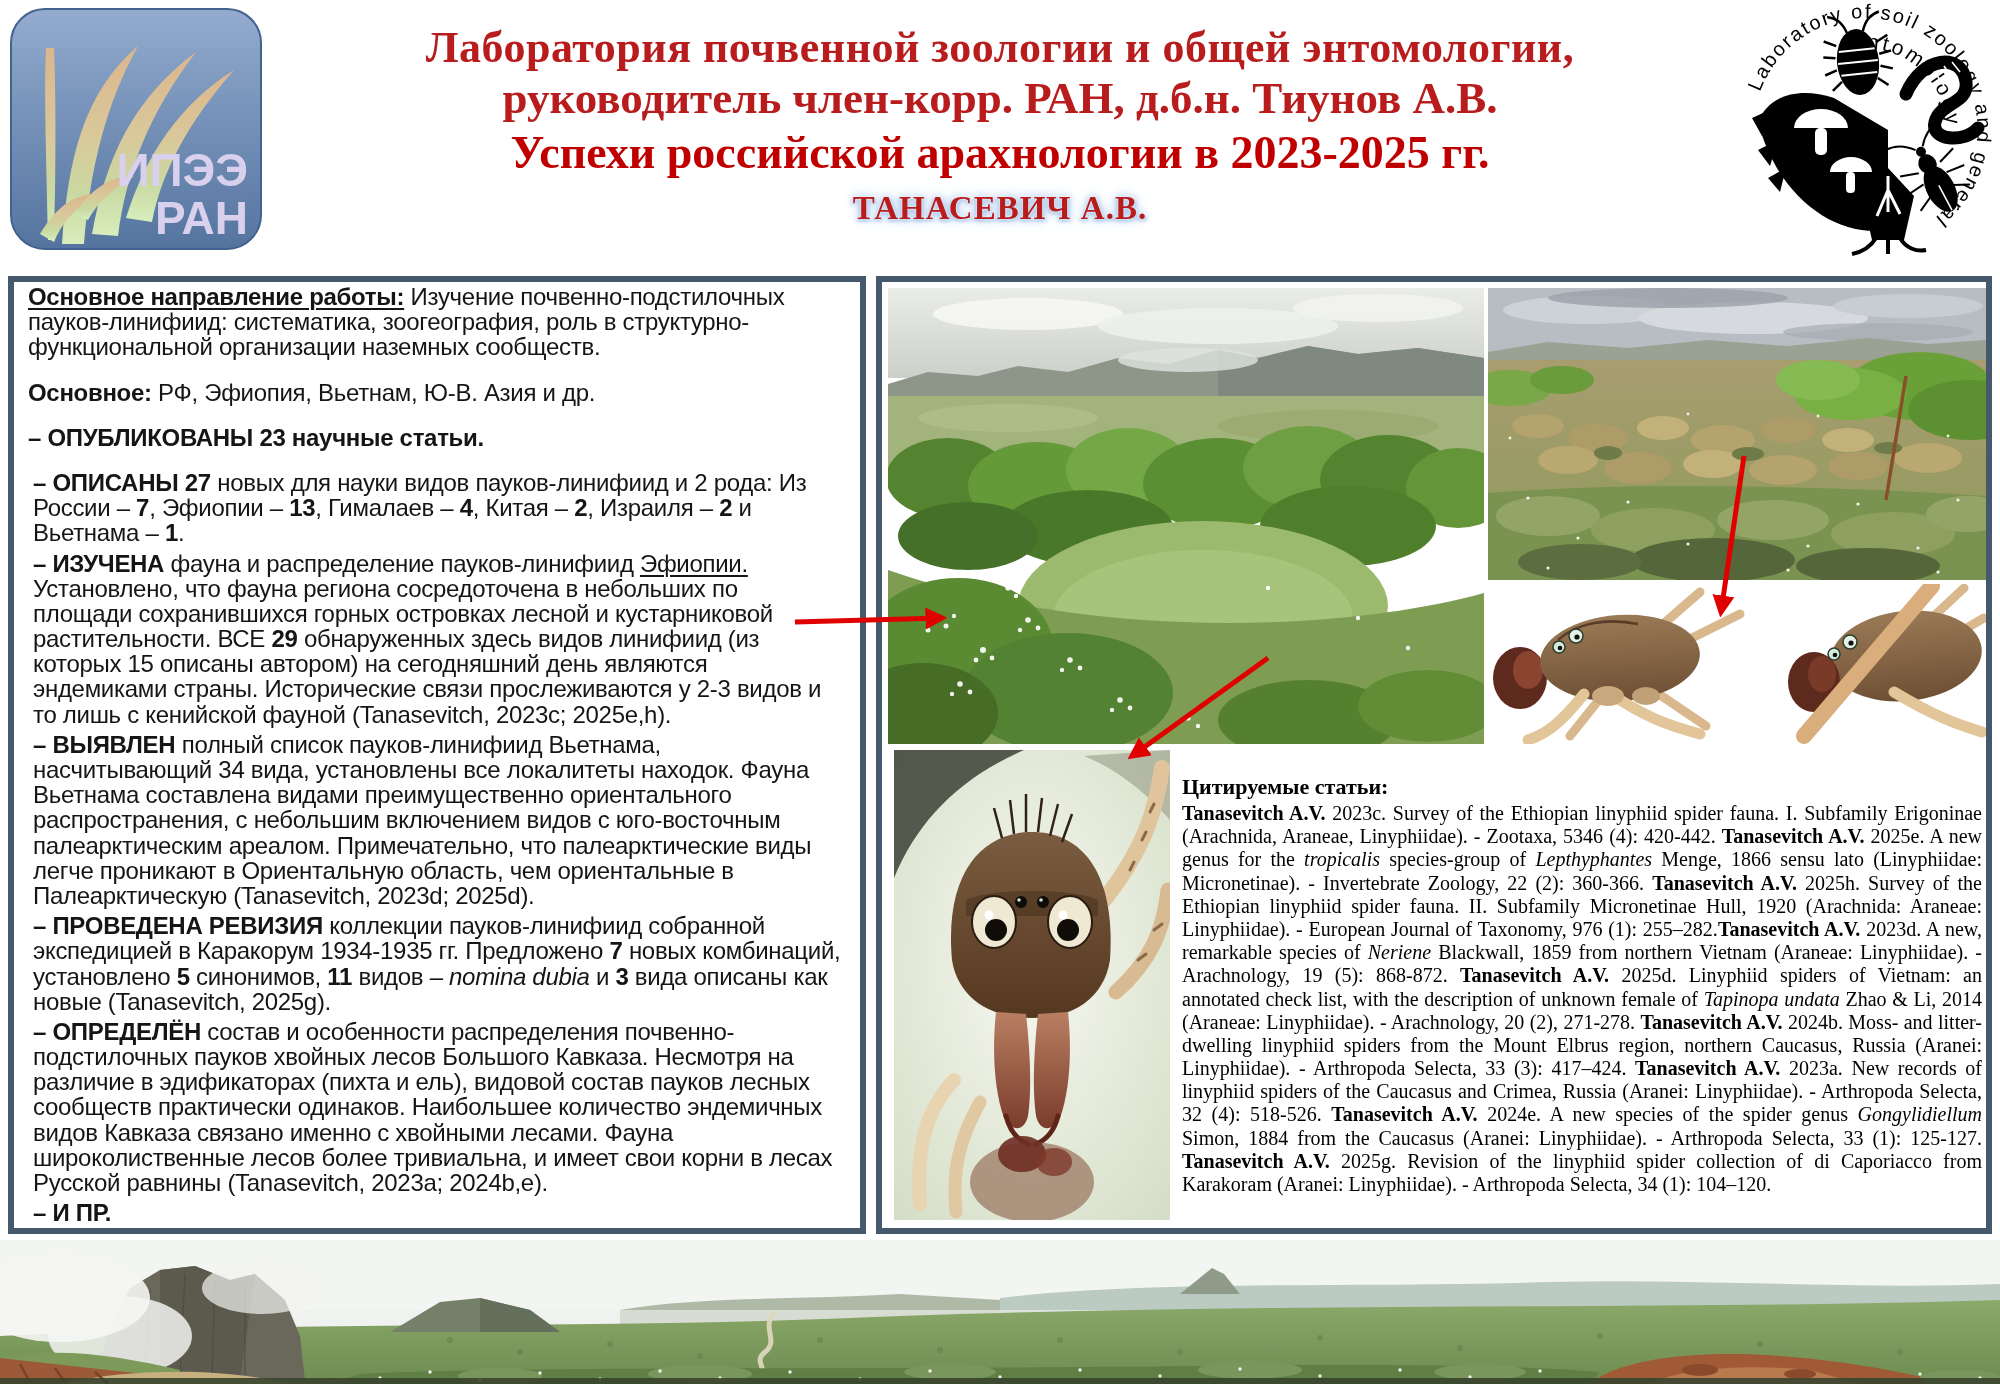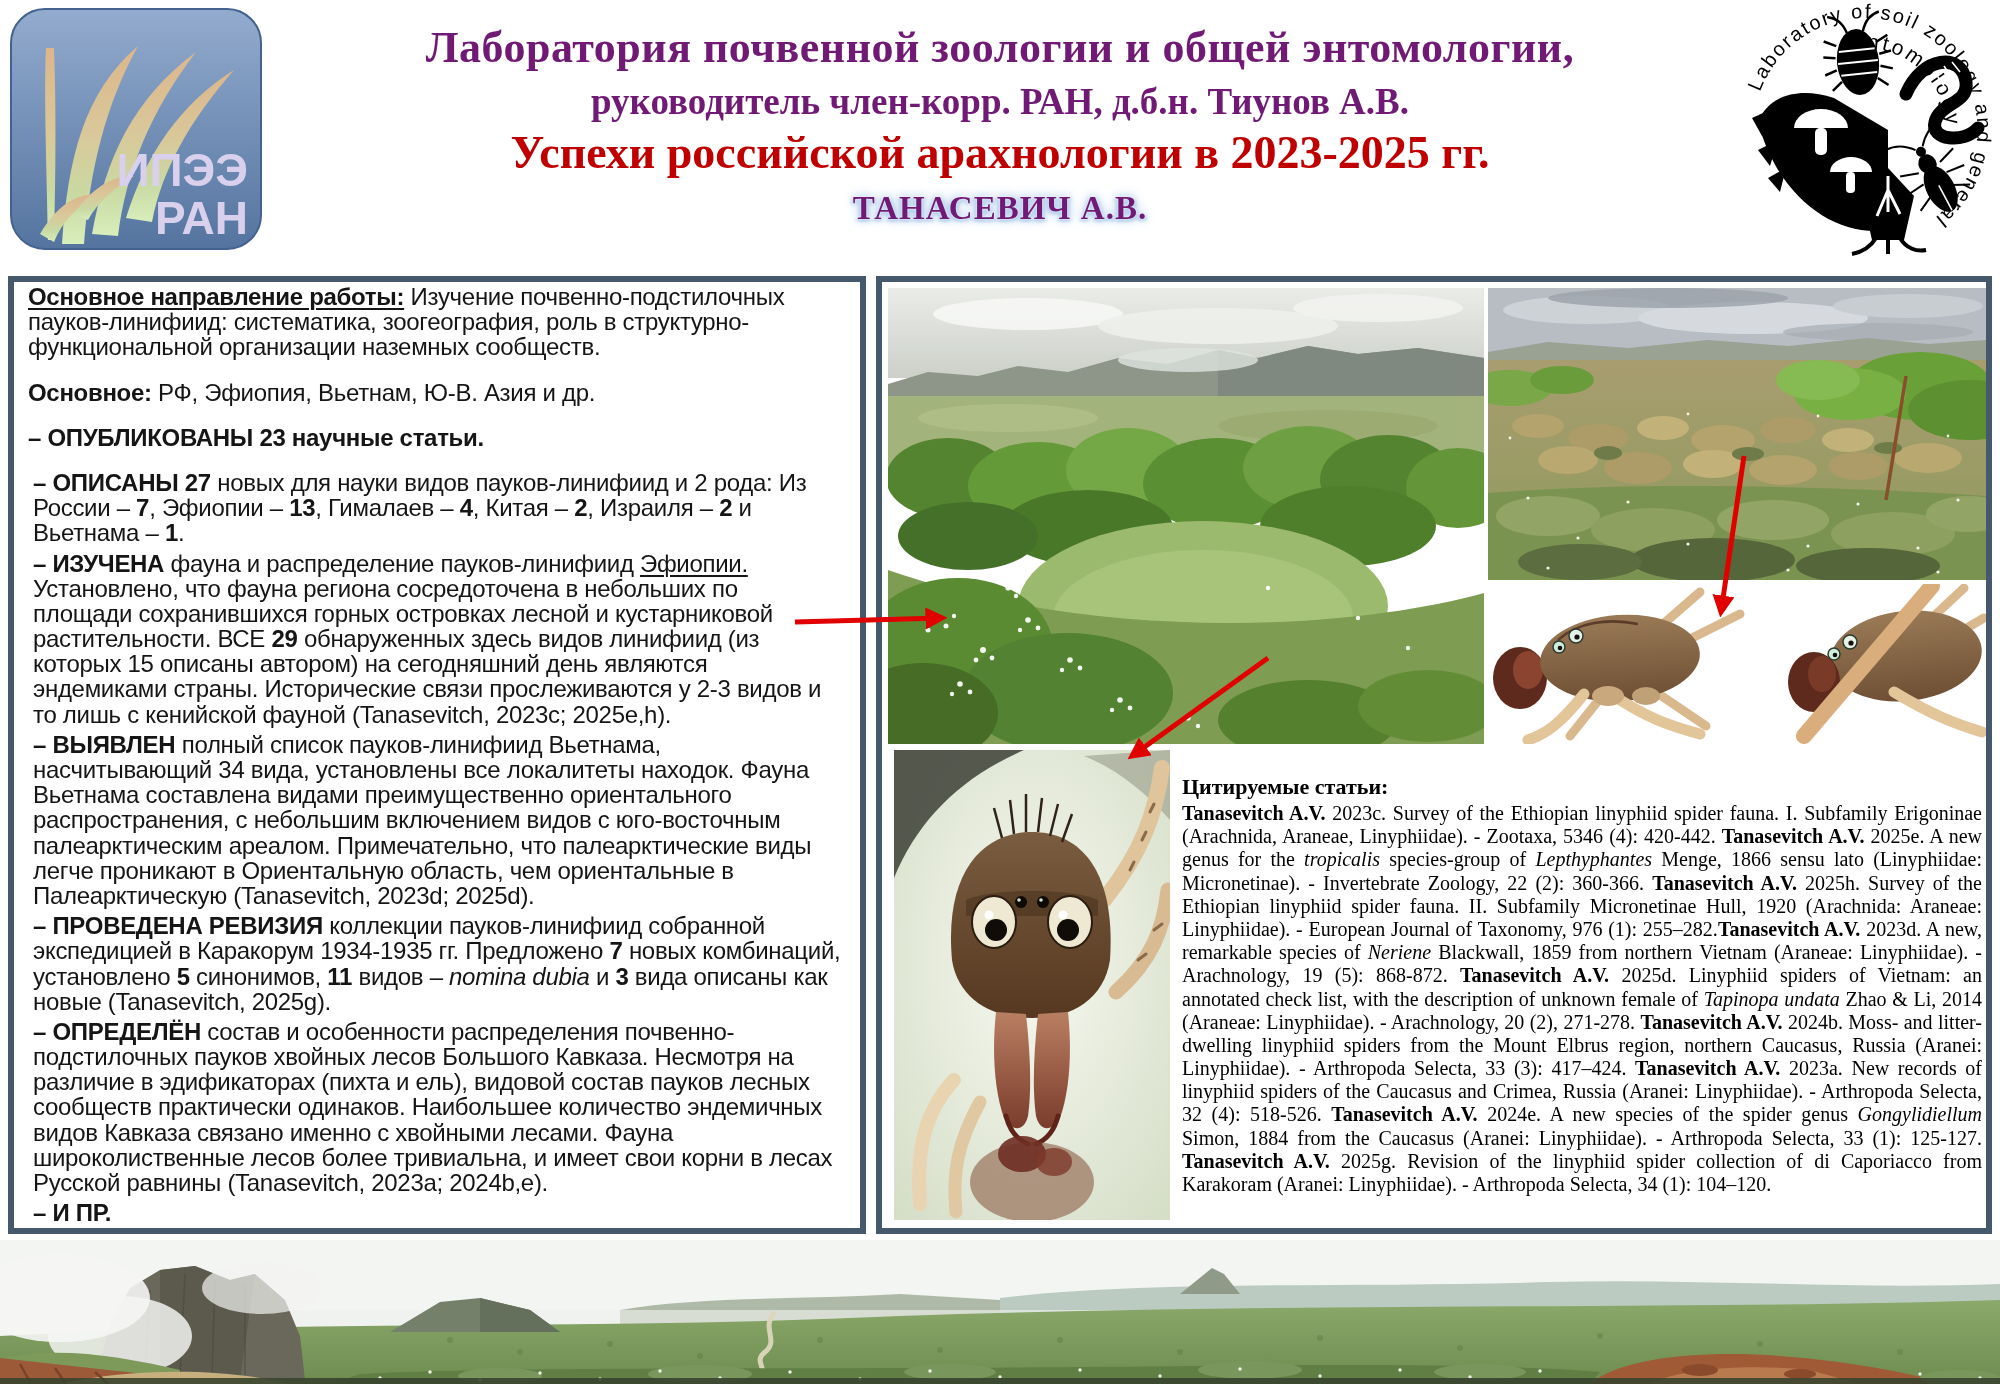--- a/index.html
+++ b/index.html
@@ -1,22 +1,22 @@
 <!DOCTYPE html>
 <html><head>
 <meta charset="utf-8">
 <style>
   html,body{margin:0;padding:0;background:#888;}
   #canvas{position:relative;width:2000px;height:1384px;background:#ffffff;overflow:hidden;
           font-family:"Liberation Sans",sans-serif;}
   
   .hdr-line{position:absolute;left:280px;width:1440px;text-align:center;
-            font-family:"Liberation Serif",serif;font-weight:bold;color:#701a75;white-space:nowrap;}
+            font-family:"Liberation Serif",serif;font-weight:bold;color:#b91c1c;white-space:nowrap;}
   #t1{top:22px;font-size:44px;letter-spacing:.5px;}
-  #t2{top:80px;font-size:37px;}
+  #t2{top:72px;font-size:45px;}
   #t3{top:126px;font-size:46px;color:#c00000;}
   #t4{top:190px;font-size:33px;letter-spacing:1px;
       text-shadow:0 0 3px #ffffff,0 0 7px #a9c6ea,0 0 13px #a9c6ea,2px 2px 3px #b9d0ec,-2px 2px 3px #b9d0ec;}
   
   .panel{position:absolute;top:276px;height:958px;border:6px solid #46586c;background:#fff;box-sizing:border-box;}
   #panel-left{left:8px;width:858px;padding:2px 14px;overflow:hidden;}
   #panel-right{left:876px;width:1116px;padding:0;}
   .lp{margin:0 0 20px 0;font-size:24px;line-height:1.05;letter-spacing:-0.3px;color:#151515;text-align:left;}
   .lp.center{text-align:center;}
   .lp:nth-child(n+4){margin:5px;}

